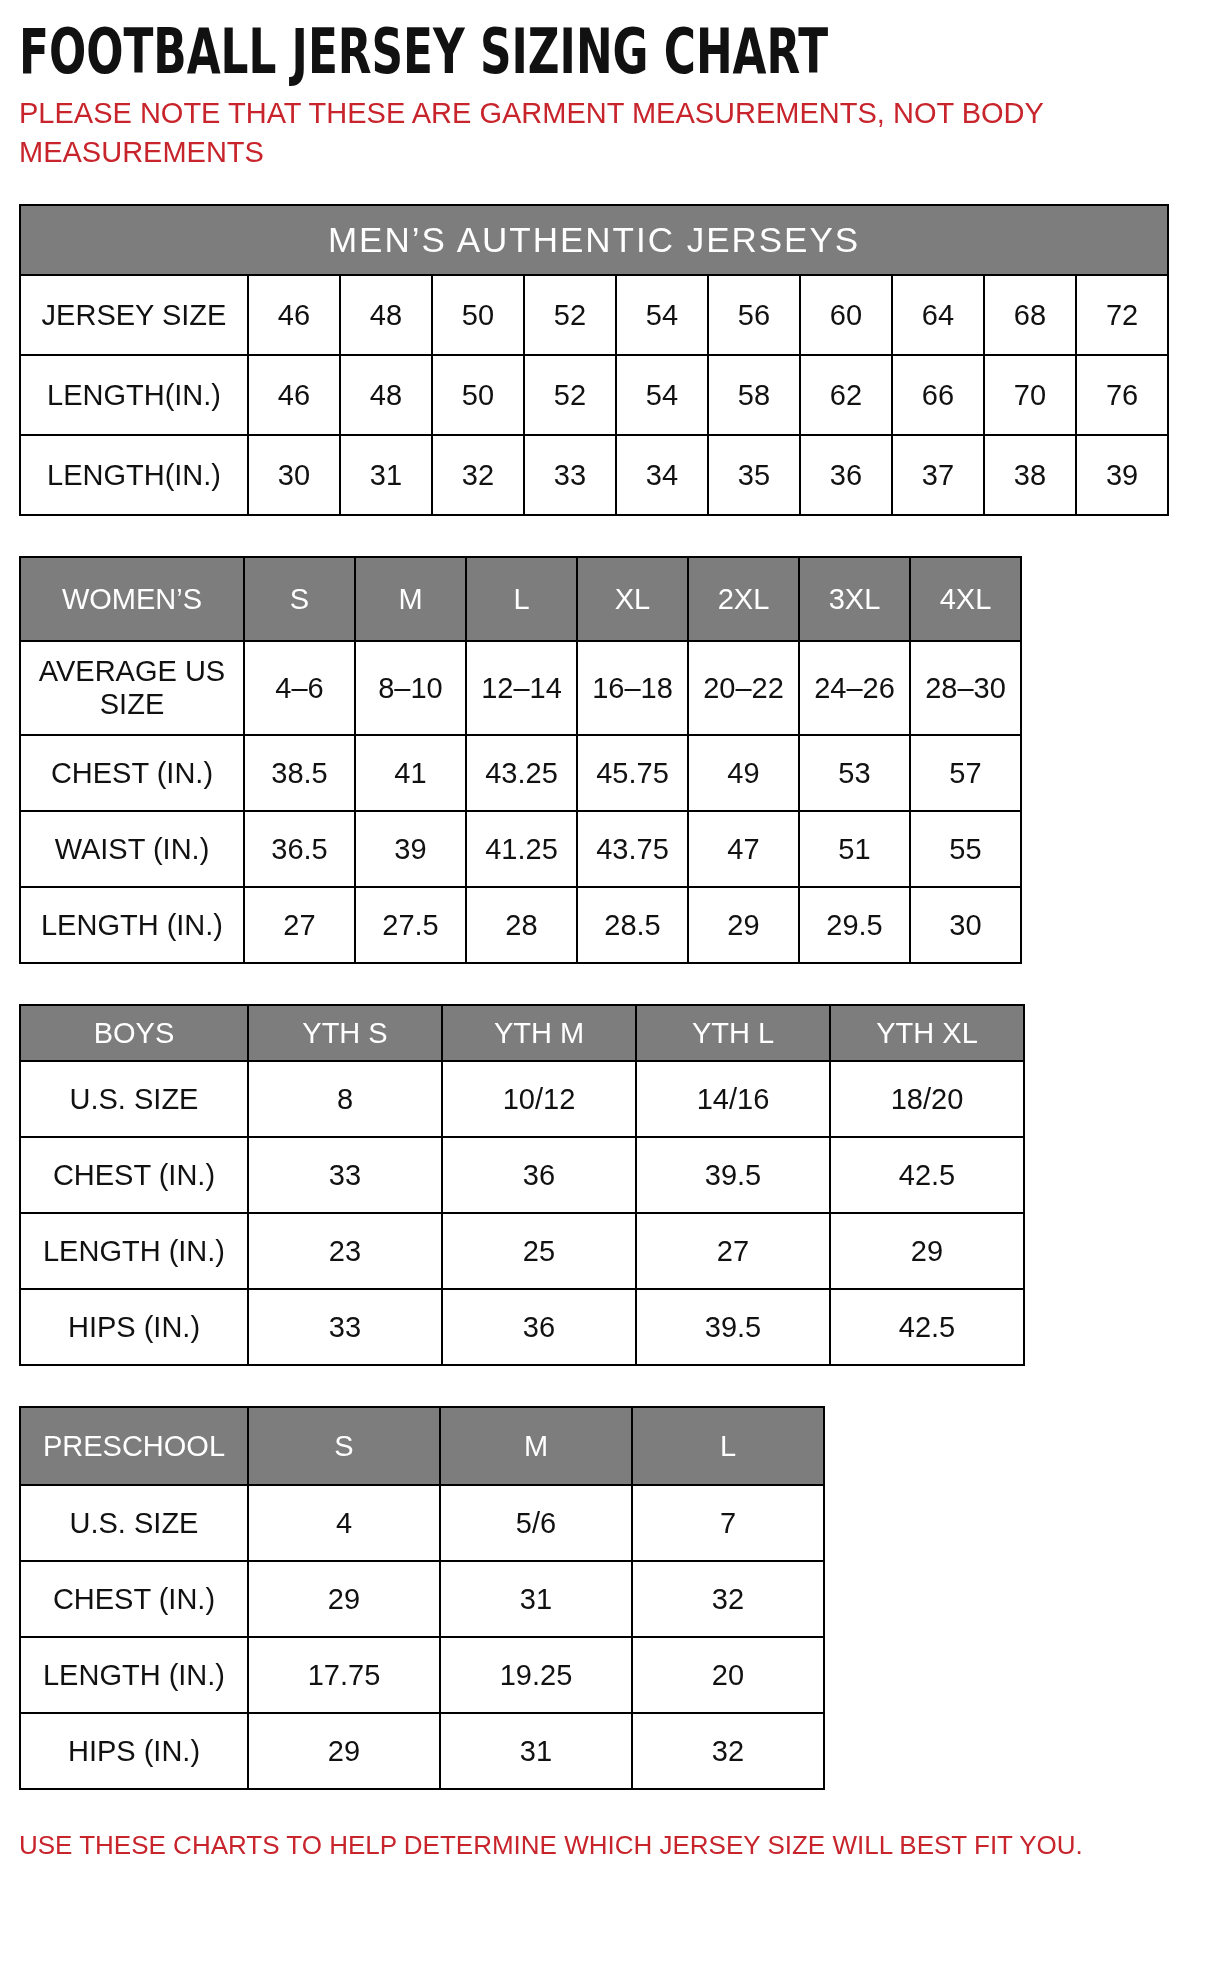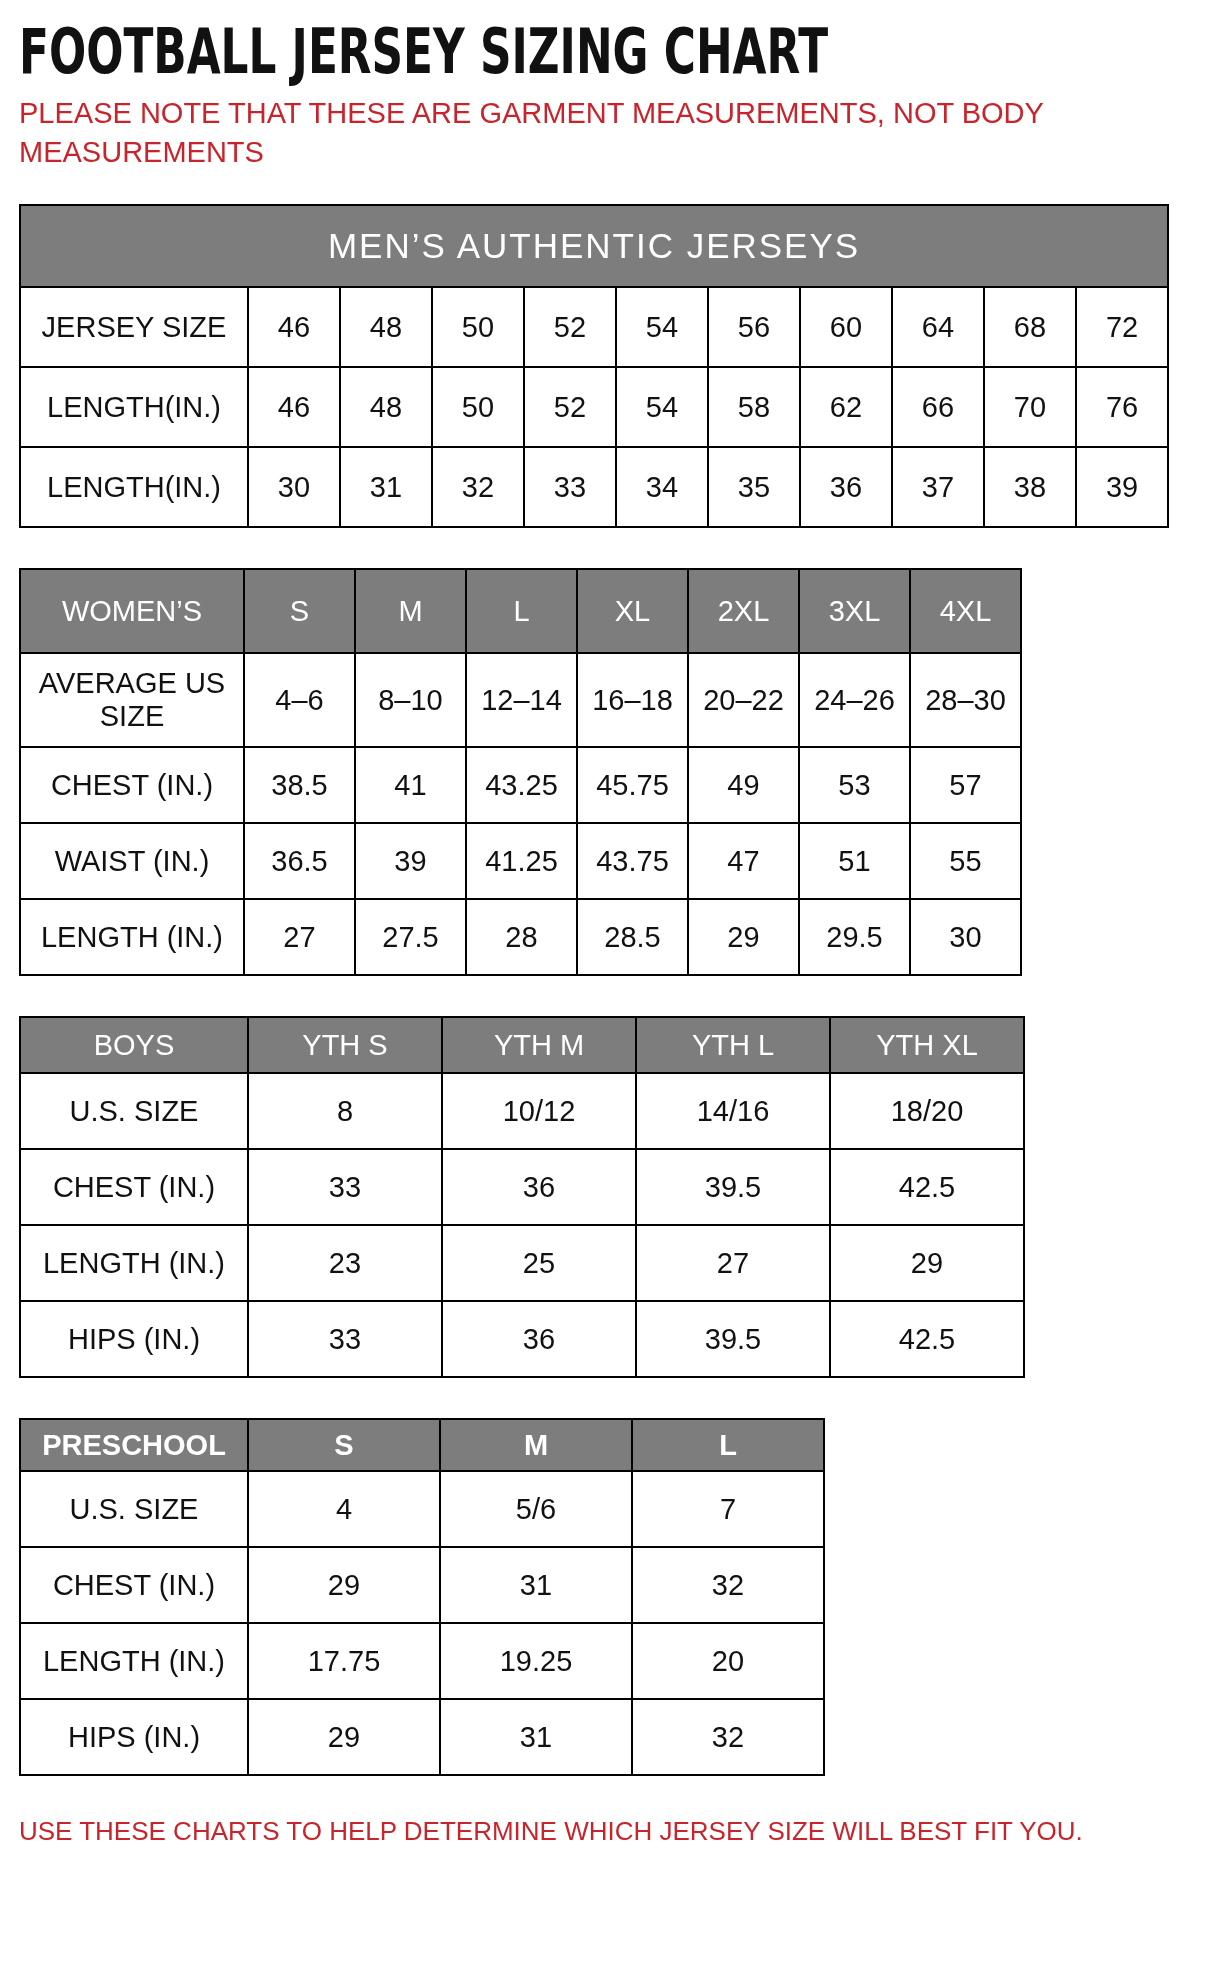--- a/index.html
+++ b/index.html
@@ -28,34 +28,34 @@
     max-width:1110px;margin:0 0 32px;
   }
   table.tbl{border-collapse:collapse;table-layout:fixed;margin:0 0 40px;}
   .tbl td,.tbl th{
     border:2px solid var(--table-border);
     text-align:center;vertical-align:middle;
     font-size:29px;font-weight:400;line-height:1.15;padding:2px 4px;
   }
   .tbl .band{
     background:var(--header-gray);color:var(--header-text);
-    font-size:35px;letter-spacing:2px;height:82px;
+    font-size:35px;letter-spacing:2px;height:70px;
   }
   .tbl tr.hdr th{background:var(--header-gray);color:var(--header-text);}
   .men{width:1148px;}
   .men td{height:80px;}
   .women{width:1002px;}
   .women tr.hdr th{height:84px;}
   .women td{height:76px;}
   .women tr.tall td{height:94px;}
   .boys{width:1004px;}
   .boys tr.hdr th{height:56px;}
   .boys td{height:76px;}
   .pre{width:804px;margin-bottom:24px;}
-  .pre tr.hdr th{height:52px;font-weight:bold;}
+  .pre tr.hdr th{height:78px;}
   .pre td{height:76px;}
   .footer{
     color:var(--accent-red);font-size:26px;font-weight:400;
     white-space:nowrap;margin:0;
   }
 </style>
 </head>
 <body>
 
 <div class="page">

